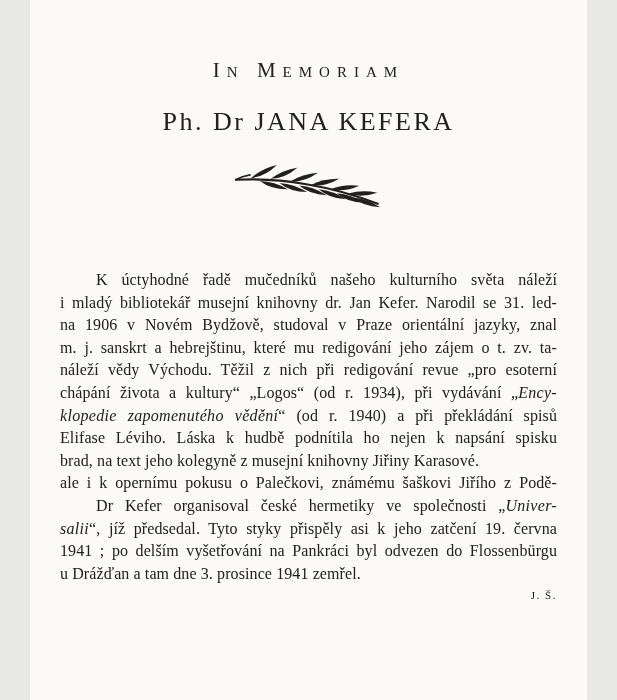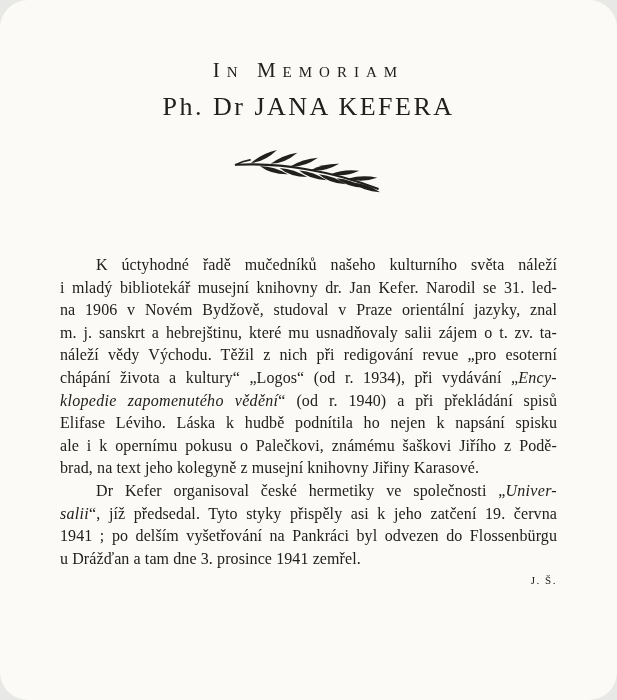--- a/index.html
+++ b/index.html
@@ -1,36 +1,35 @@
 <!DOCTYPE html>
 <html style="--paper: #fbfaf6; --ink: #21201d;"><head>
 <meta charset="utf-8">
 <style>
   :root { --paper:#fbfaf6; --ink:#21201d; }
   html,body { margin:0; padding:0; background:#e8e8e6; }
   .sheet {
     position:relative;
-    width:617px; height:700px;
+    width:557px; height:700px;
     margin:0 auto;
     background:var(--paper);
     color:var(--ink);
     font-family:"Liberation Serif","DejaVu Serif",serif;
     overflow:hidden;
-    border-radius:28px;
   }
   .heading-memoriam {
     margin-top:58px;
     text-align:center;
     font-variant:small-caps;
     font-size:21px;
     letter-spacing:7px;
     font-weight:normal;
   }
   .heading-name {
-    margin-top:9px;
+    margin-top:24px;
     text-align:center;
     font-size:26px;
     letter-spacing:2.5px;
     font-weight:normal;
     white-space:nowrap;
   }
   .ornament-wrap {
     margin-top:24px;
     text-align:center;
     height:52px;
@@ -87,27 +86,27 @@
         <use href="#lf" transform="translate(116,36) rotate(30)"></use>
         <use href="#lf" transform="translate(134,41) rotate(30)"></use>
       </g>
     </svg>
   </div>
 
   <div class="body-text">
       <div class="line indent"><span>K úctyhodné řadě mučedníků našeho kulturního světa náleží</span></div>
       <div class="line"><span>i mladý bibliotekář musejní knihovny dr. Jan Kefer. Narodil se 31. led-</span></div>
       <div class="line"><span>na 1906 v Novém Bydžově, studoval v Praze orientální jazyky, znal</span></div>
-      <div class="line"><span>m. j. sanskrt a hebrejštinu, které mu usnadňovaly salii zájem o t. zv. ta-</span></div>
+      <div class="line"><span>m. j. sanskrt a hebrejštinu, které mu redigování jeho zájem o t. zv. ta-</span></div>
       <div class="line"><span>náleží vědy Východu. Těžil z nich při redigování revue „pro esoterní</span></div>
       <div class="line"><span>chápání života a kultury“ „Logos“ (od r. 1934), při vydávání „</span><em>Ency-</em></div>
       <div class="line"><em>klopedie zapomenutého vědění</em><span>“ (od r. 1940) a při překládání spisů</span></div>
       <div class="line"><span>Elifase Léviho. Láska k hudbě podnítila ho nejen k napsání spisku</span></div>
+      <div class="line last"><span>brad, na text jeho kolegyně z musejní knihovny Jiřiny Karasové.</span></div>
       <div class="line"><span>ale i k opernímu pokusu o Palečkovi, známému šaškovi Jiřího z Podě-</span></div>
-      <div class="line last"><span>brad, na text jeho kolegyně z musejní knihovny Jiřiny Karasové.</span></div>
       <div class="line indent"><span>Dr Kefer organisoval české hermetiky ve společnosti „</span><em>Univer-</em></div>
       <div class="line"><em>salii</em><span>“, jíž předsedal. Tyto styky přispěly asi k jeho zatčení 19. června</span></div>
       <div class="line"><span>1941 ; po delším vyšetřování na Pankráci byl odvezen do Flossenbürgu</span></div>
       <div class="line last"><span>u Drážďan a tam dne 3. prosince 1941 zemřel.</span></div>
     </div>
 
   <div class="signature">J. Š.</div>
 
 </div>
 

